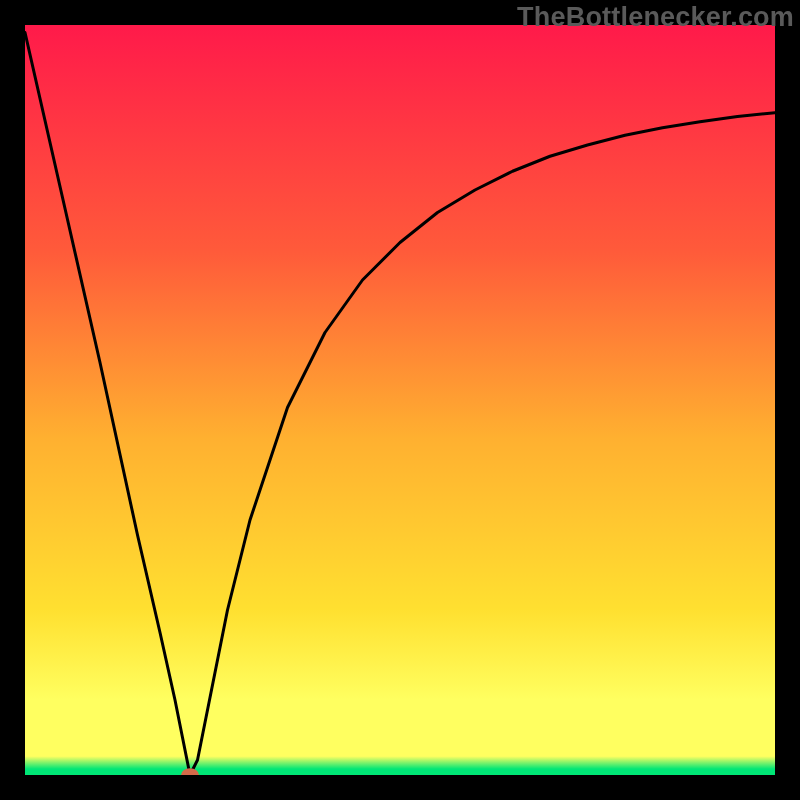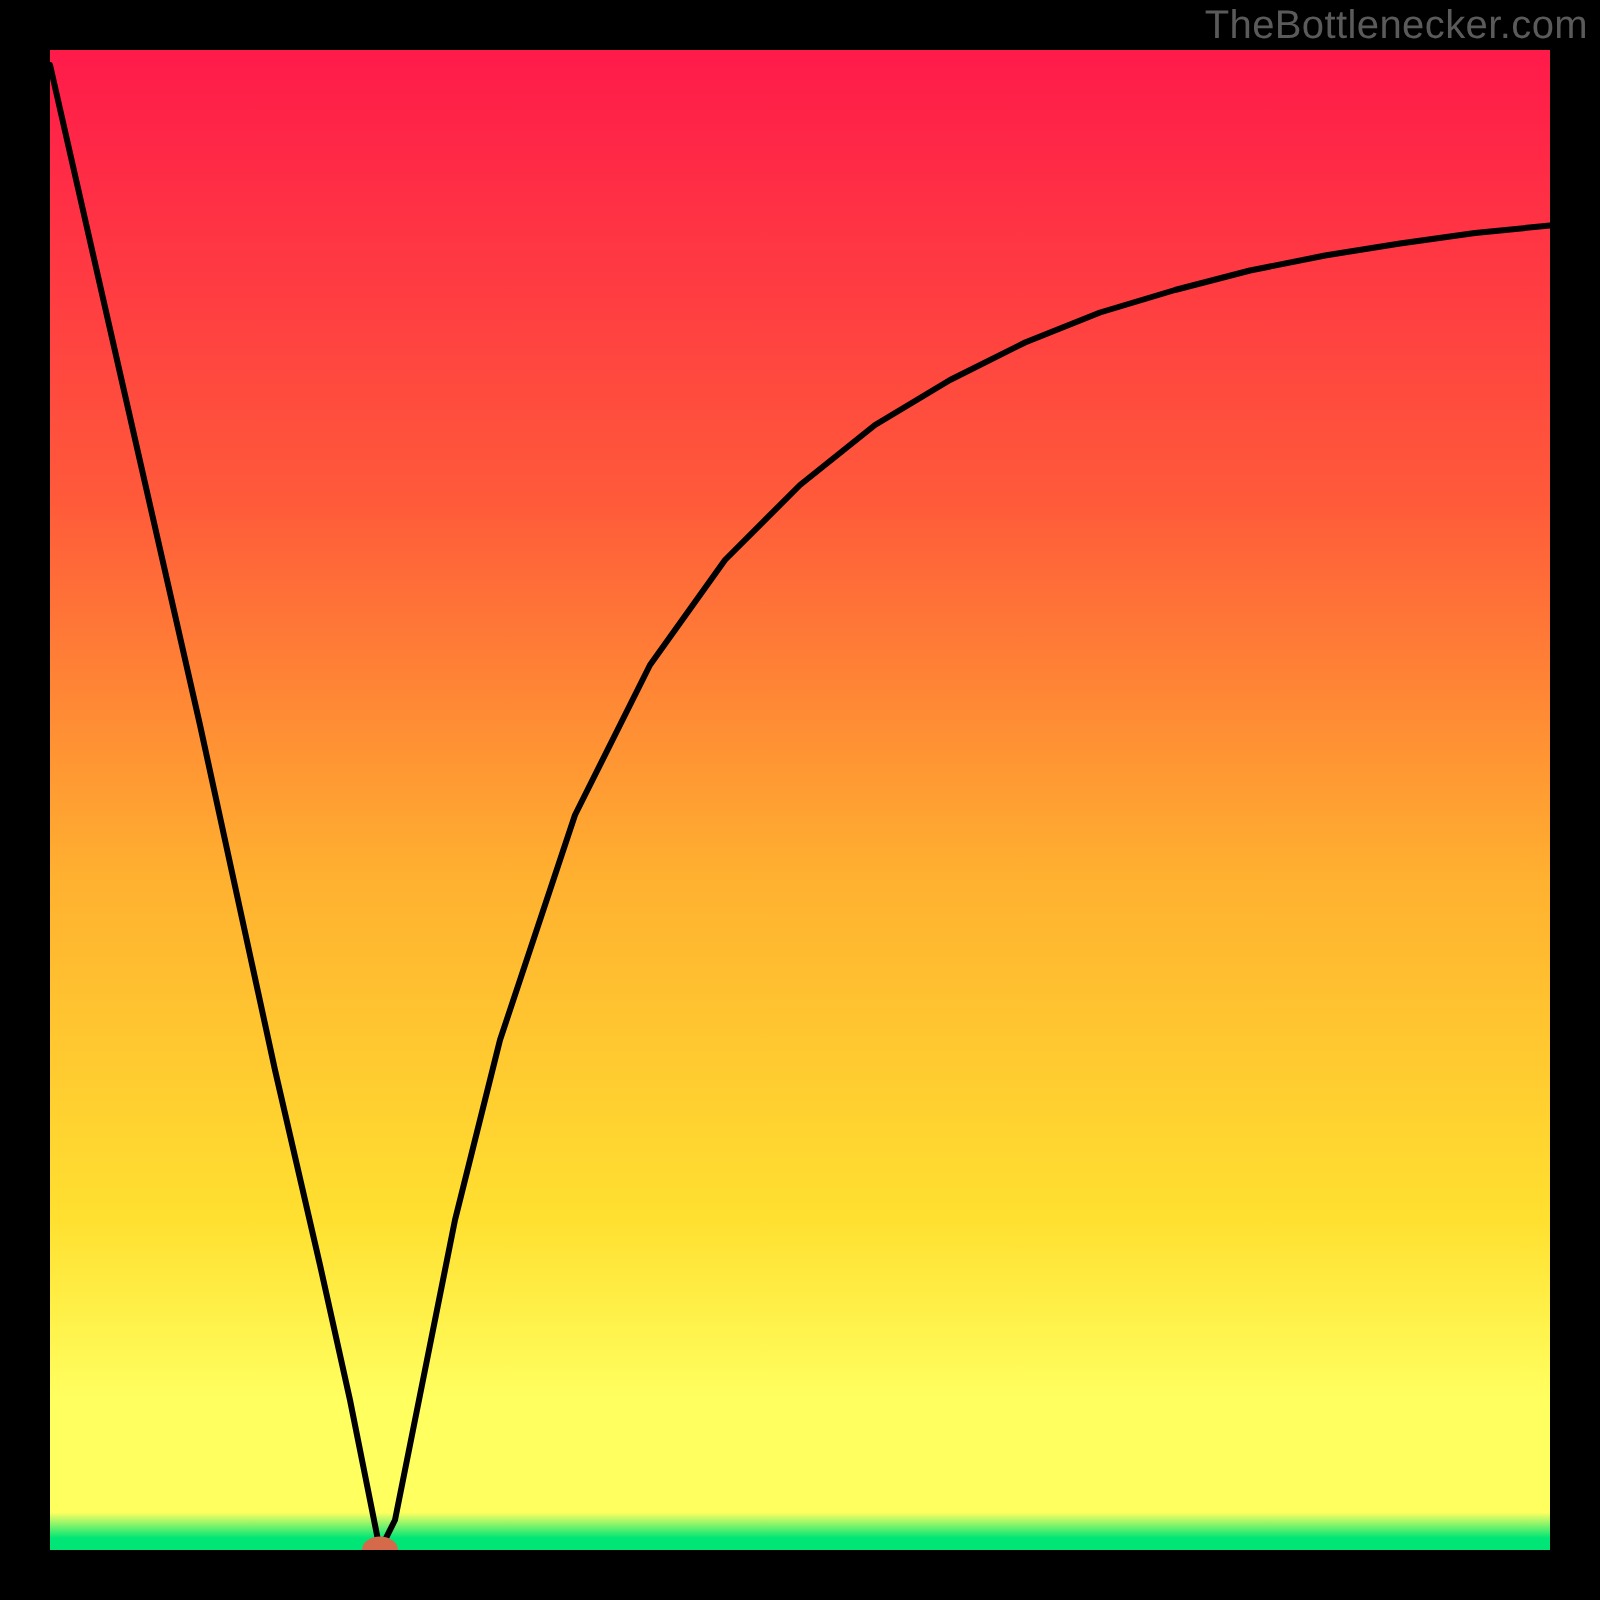--- a/index.html
+++ b/index.html
@@ -22,22 +22,22 @@
     left: 25px;
     top: 25px;
     width: 750px;
     height: 750px;
   }
   .watermark {
     position: absolute;
     top: 2px;
     right: 6px;
     color: #5a5a5a;
-    font-size: 20px;
-    font-weight: 400;
+    font-size: 27px;
+    font-weight: 700;
     letter-spacing: 0.2px;
     user-select: none;
   }
 </style>
 </head>
 <body>
 
 <div class="frame">
   <svg class="plot" viewBox="0 0 750 750" preserveAspectRatio="none">
     <defs>

